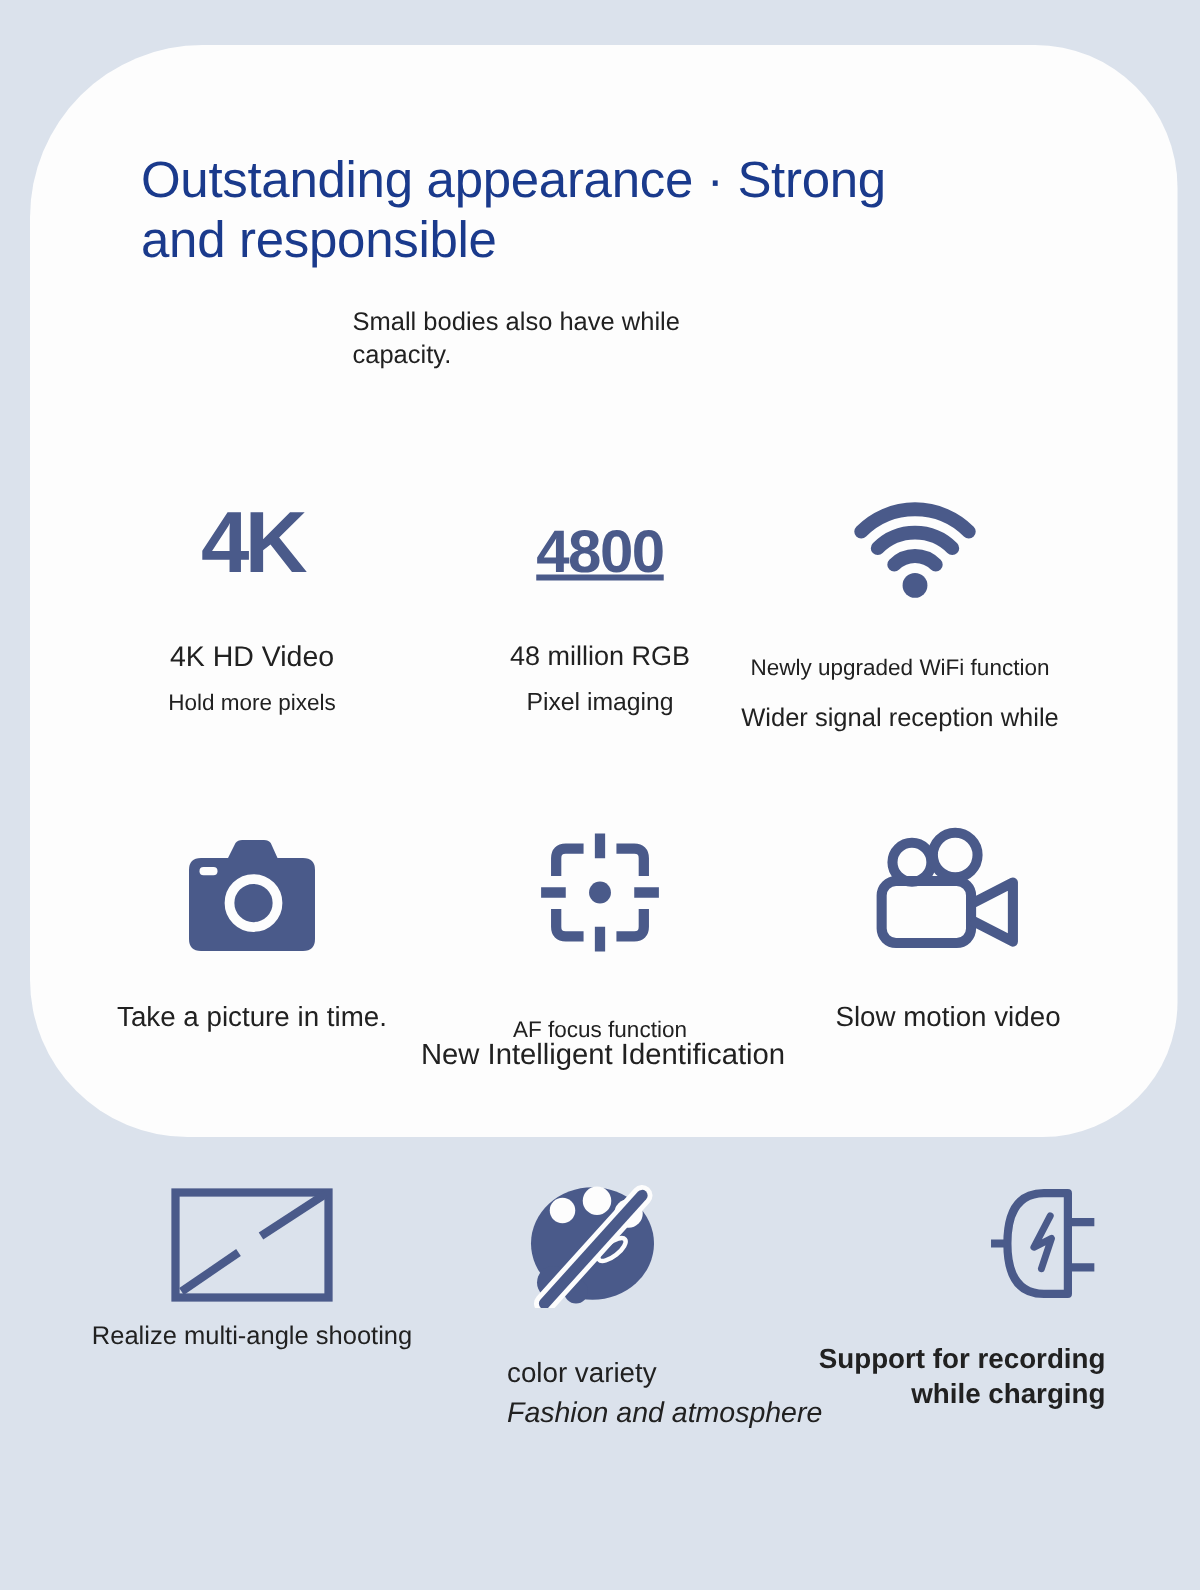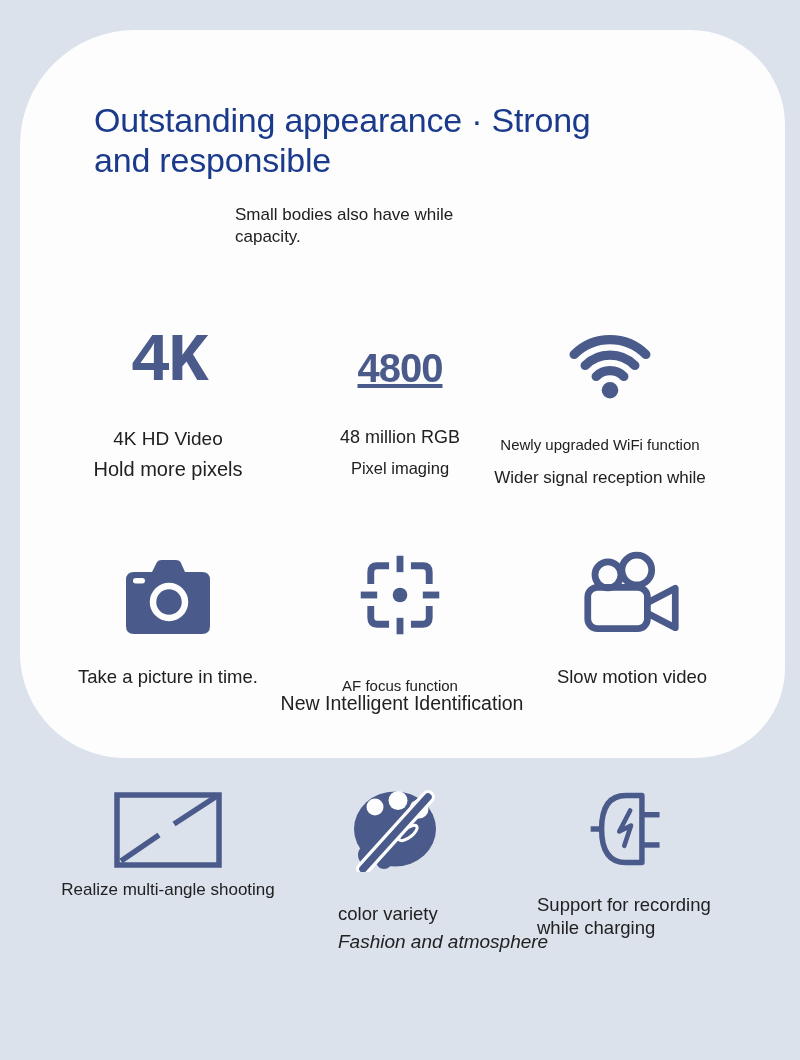--- a/index.html
+++ b/index.html
@@ -7,47 +7,47 @@
   body { font-family:"Liberation Sans", sans-serif; background:#dbe2ec; }
   .canvas { position:relative; width:800px; height:1060px; background:#dbe2ec; overflow:hidden; }
   .card { position:absolute; left:20px; top:30px; width:765px; height:728px;
           background:#fdfdfd; border-radius:115px 95px 90px 105px; }
   .title { position:absolute; left:74px; top:70px; width:580px;
            color:#1a3a8c; font-size:34px; line-height:40px; font-weight:500; letter-spacing:-0.2px; }
   .subtitle { position:absolute; left:215px; top:174px; width:260px;
               color:#212121; font-size:17px; line-height:22px; }
   .cell { position:absolute; text-align:center; }
   .stat { color:#4a5a8a; font-weight:700; }
-  .stat4k { font-size:68px; line-height:76px; letter-spacing:-3px;font-family:Liberation Mono, monospace; }
+  .stat4k { font-size:58px; line-height:76px; letter-spacing:-3px; }
   .stat48 { font-size:40px; line-height:64px; letter-spacing:-1px;text-decoration:underline; }
   .cap { color:#212121; font-size:18px; line-height:22px; }
   .icon { display:inline-block; }
 
   .c41   { left:30px;  top:294px; width:236px; }
   .c48   { left:264px; top:306px; width:232px; }
   .cwifi { left:460px; top:294px; width:240px; }
   .c41 .cap1 { margin-top:28px; font-size:19px; }
-  .c41 .cap2 { margin-top:8px;  font-size:20px; }
+  .c41 .cap2 { margin-top:8px;  font-size:15px; }
   .c48 .cap1 { margin-top:26px; font-size:18px; }
   .c48 .cap2 { margin-top:9px;  font-size:16.5px; }
   .cwifi .cap1 { margin-top:30px; font-size:15px; }
   .cwifi .cap2 { margin-top:11px; font-size:17px; }
   .cwifi .icon { margin-left:20px; }
 
   .cphoto { left:30px;  top:524px; width:236px; }
   .caf    { left:264px; top:523px; width:232px; }
   .cslow  { left:496px; top:521px; width:232px; }
   .cphoto .cap1 { margin-top:24px; font-size:18.5px; }
   .caf .cap1    { margin-top:34px; font-size:15px; }
   .cslow .cap1  { margin-top:21px; font-size:18.5px; }
   .ident { left:180px; top:662px; width:404px; font-size:19.5px; color:#212121; }
 
   .cflip   { left:30px;  top:762px; width:236px; }
   .ccolor  { left:318px; top:756px; width:220px; text-align:left; }
-  .ccharge { left:517px; top:757px; width:210px; text-align:left; }
+  .ccharge { left:517px; top:757px; width:210px; text-align:right;font-weight:bold; }
   .cflip .cap1  { margin-top:29px; font-size:18px; }
   .cflip .cap2  { margin-top:7px;  font-size:17px; }
   .ccolor .icon { margin-left:10px; }
   .ccolor .cap1 { margin-top:27px; font-size:18.5px; }
   .ccolor .cap2 { margin-top:6px;  font-size:19px;font-style:italic; }
   .ccharge .icon { margin-left:48px; }
   .ccharge .cap1 { margin-top:18px; font-size:18.5px; line-height:23px; width:200px; }
 </style>
 </head>
 <body>

